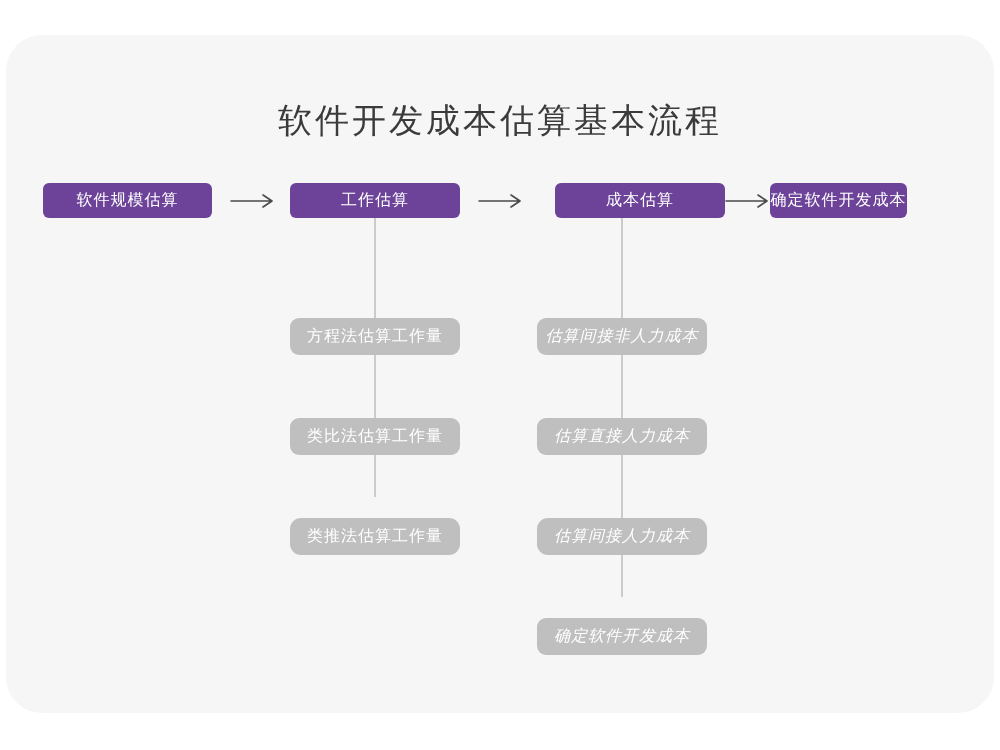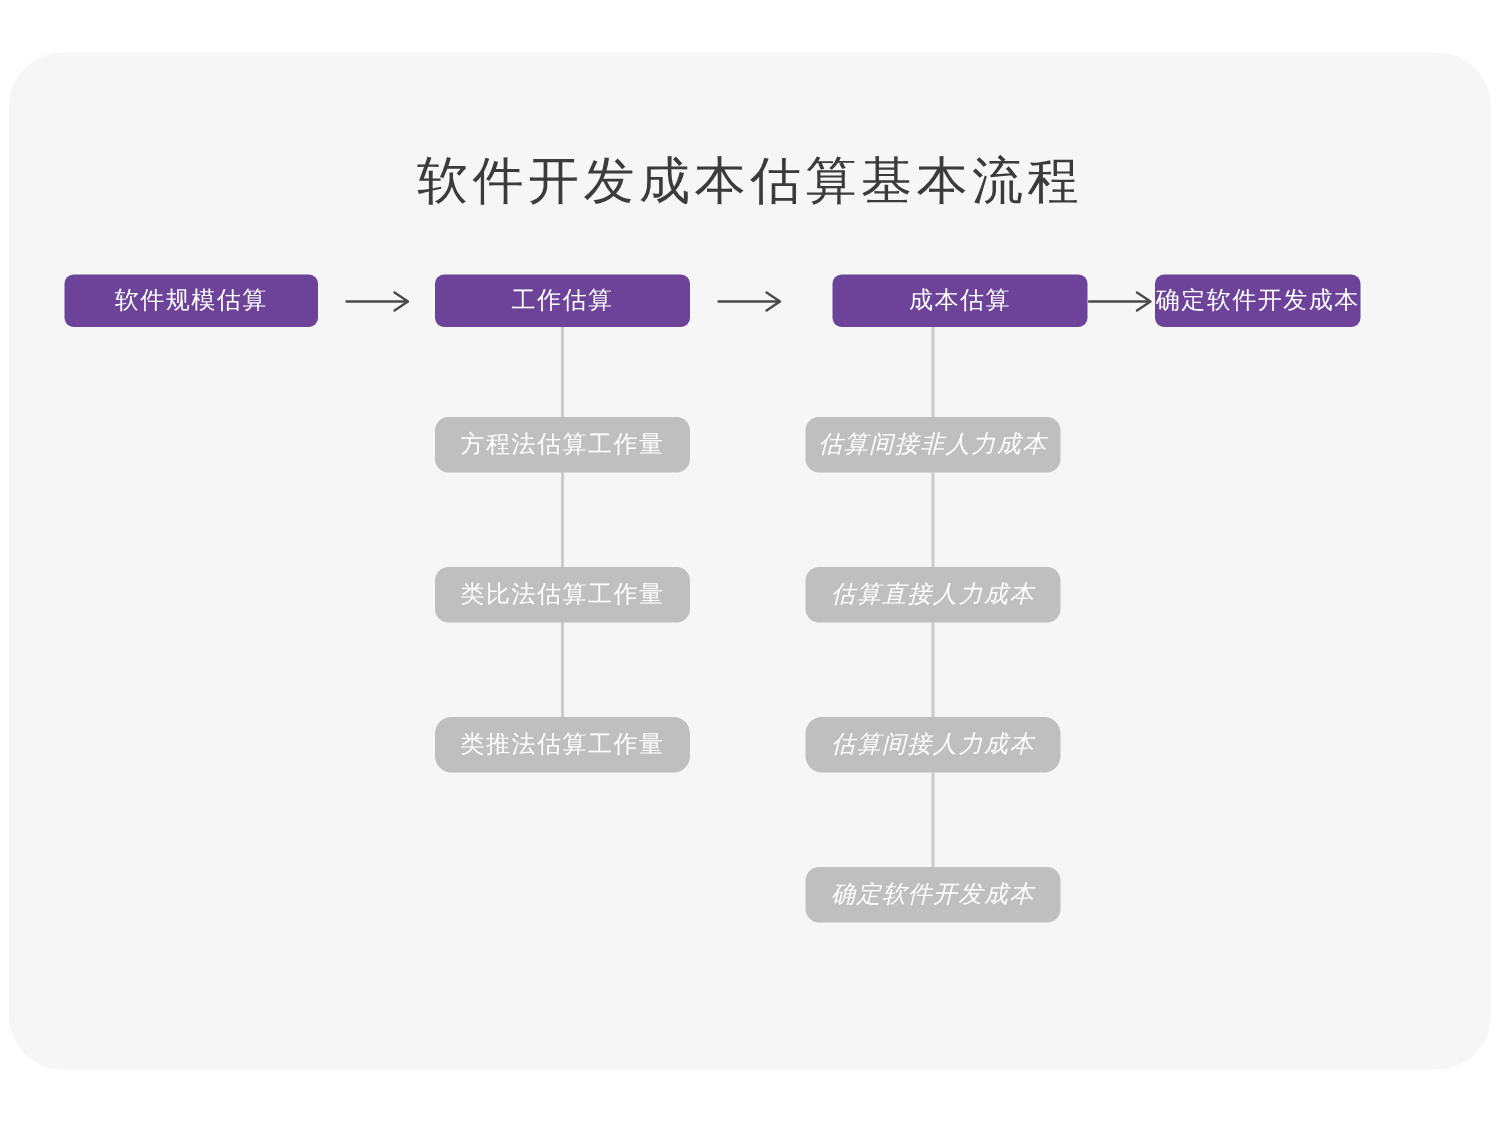--- a/index.html
+++ b/index.html
@@ -64,20 +64,21 @@
     width: 170px;
     height: 37px;
     background: var(--sub-bg, #bfbfbf);
     border-radius: 9px;
     color: var(--sub-text, #ffffff);
     font-size: 16px;
     letter-spacing: 1px;
     display: flex;
     align-items: center;
     justify-content: center;
+    margin-top: 40px;
   }
   .col-2 { left: 290px; }
   .col-3 { left: 537px; font-style: italic; }
   .row-1 { top: 278px; }
   .row-2 { top: 378px; }
   .row-3 { top: 478px; border-radius: 11px; }
   .row-4 { top: 578px; }
 </style>
 </head>
 <body style="background: rgb(255, 255, 255);">

